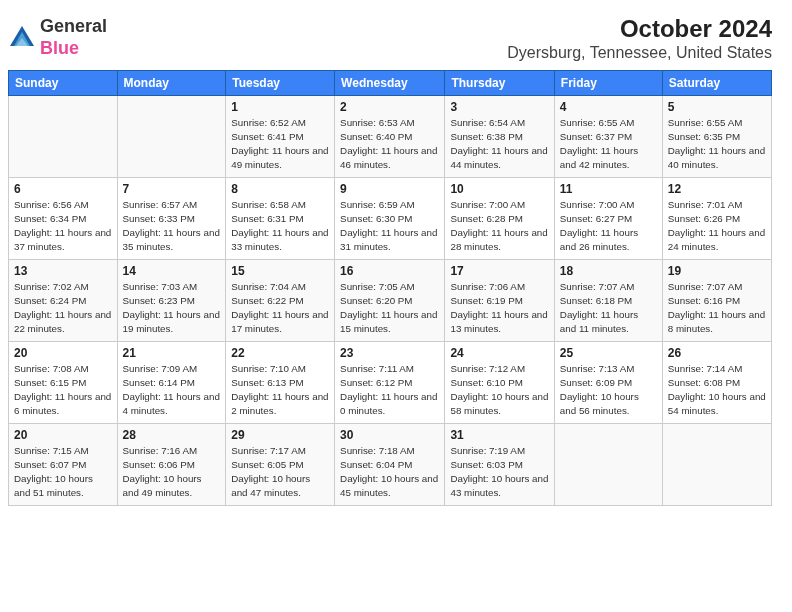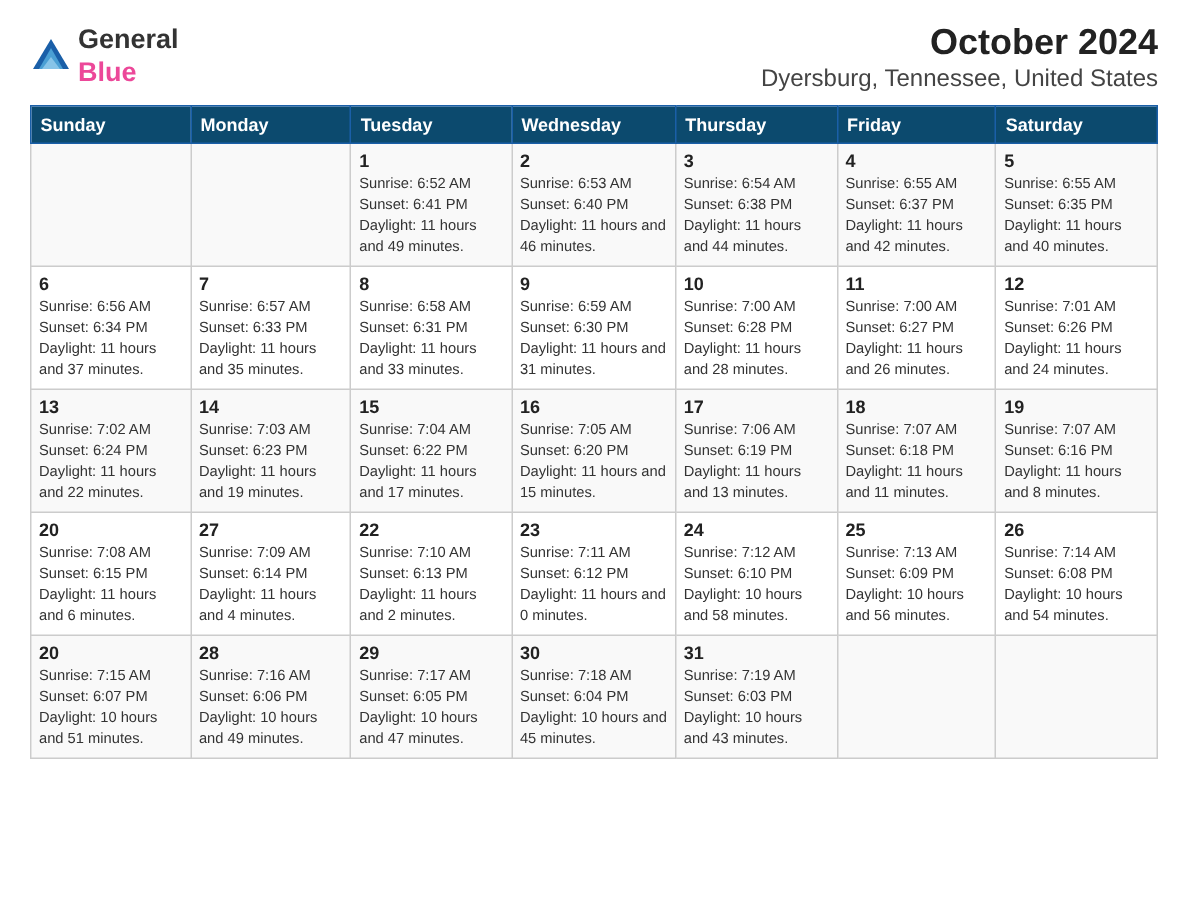--- a/index.html
+++ b/index.html
@@ -6,21 +6,21 @@
     body {
       font-family: Arial, sans-serif;
       background: #fff;
       width: 792px;
       height: 612px;
       overflow: hidden;
     }
     .page {
       width: 792px;
       min-height: 612px;
-      padding: 16px 20px 10px 20px;
+      padding: 16px 20px 10px 8px;
     }
     .header {
       display: flex;
       justify-content: space-between;
       align-items: flex-start;
       margin-bottom: 8px;
     }
     .logo {
       display: flex;
       align-items: center;
@@ -80,21 +80,21 @@
       display: block;
       margin-bottom: 2px;
     }
     .day-info {
       font-size: 9.8px;
       color: #333;
       line-height: 1.4;
     }
     tr:nth-child(odd) td { background: #f9f9f9; }
     tr:nth-child(even) td { background: #fff; }
-    .calendar thead tr th { background: #0c4a6e; }
+    .calendar thead tr th { background: #3b82f6; }
   </style>
 </head>
 <body>
 
 <div class="page">
   <div class="header">
     <div class="logo">
       <svg class="logo-icon" viewBox="0 0 28 28">
         <polygon points="14,2 26,22 2,22" fill="#1a5fa8"></polygon>
         <polygon points="14,8 22,22 6,22" fill="#4a9fd4"></polygon>
@@ -247,21 +247,21 @@
           </td>
         </tr>
         <tr>
           <td>
             <span class="day-num">20</span>
             <div class="day-info">Sunrise: 7:08 AM
 Sunset: 6:15 PM
 Daylight: 11 hours and 6 minutes.</div>
           </td>
           <td>
-            <span class="day-num">27</span>
+            <span class="day-num">21</span>
             <div class="day-info">Sunrise: 7:09 AM
 Sunset: 6:14 PM
 Daylight: 11 hours and 4 minutes.</div>
           </td>
           <td>
             <span class="day-num">22</span>
             <div class="day-info">Sunrise: 7:10 AM
 Sunset: 6:13 PM
 Daylight: 11 hours and 2 minutes.</div>
           </td>

